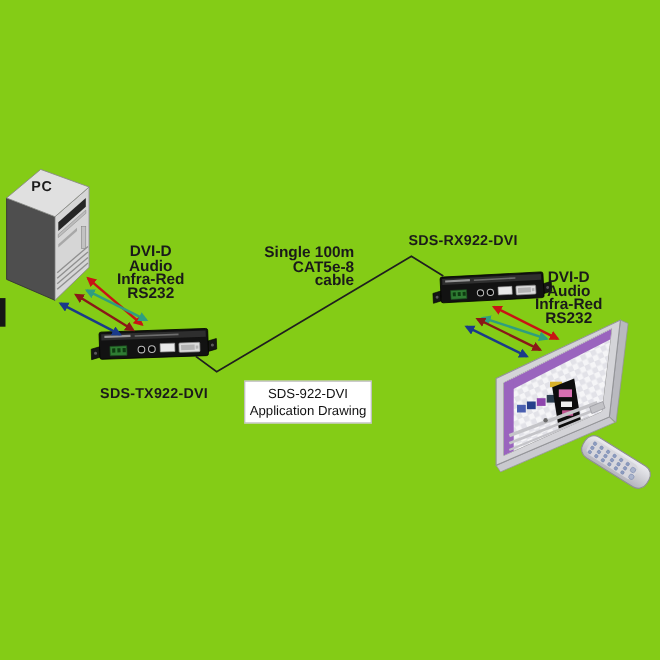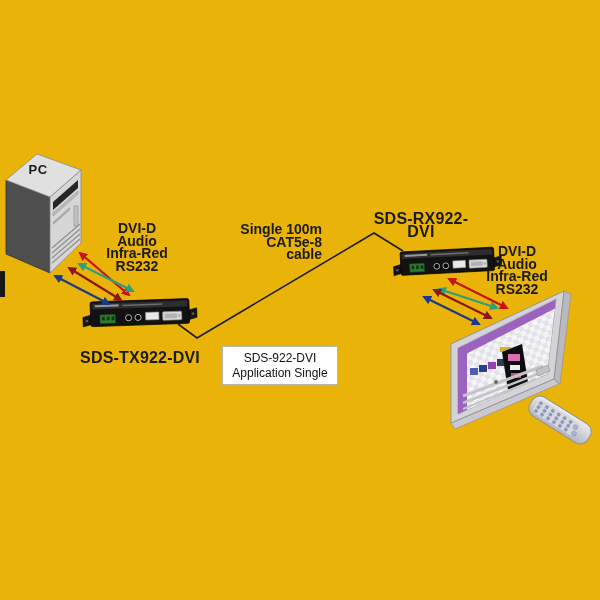--- a/index.html
+++ b/index.html
@@ -1,21 +1,21 @@
 <!DOCTYPE html>
 <html><head>
 <meta charset="utf-8">
 <style>
   html,body{margin:0;padding:0;background:#ffffff;}
-  #canvas{position:relative;width:600px;height:600px;background:#eab308;overflow:hidden;
+  #canvas{position:relative;width:600px;height:600px;background:#84cc16;overflow:hidden;
           font-family:"Liberation Sans",sans-serif;}
   .layer{position:absolute;left:0;top:0;}
   .lbl{position:absolute;color:#1a1a1a;font-weight:bold;text-align:center;}
   .lbl.small{font-size:14px;line-height:12.5px;}
-  .lbl.dev{font-size:16px;line-height:13px;letter-spacing:.2px;}
+  .lbl.dev{font-size:13px;line-height:13px;letter-spacing:.2px;}
   #pc-label{left:14px;top:162px;width:48px;font-size:13px;letter-spacing:.5px;}
   #signals-left{left:97px;top:222px;width:80px;}
   #signals-right{left:477px;top:245px;width:80px;}
   #cable-label{left:202px;top:223px;width:120px;text-align:right;}
   #tx-label{left:80px;top:351px;width:120px;}
   #rx-label{left:361px;top:212px;width:120px;}
   #title-box{position:absolute;left:222px;top:346px;width:114px;background:#ffffff;
              border:1px solid #b5b5b5;padding:4px 0 3px 0;text-align:center;
              font-weight:normal;font-size:12px;line-height:15px;color:#111;}
 </style>
@@ -200,16 +200,16 @@
 
   <div class="lbl small" id="signals-right">
     <div>DVI-D</div>
     <div>Audio</div>
     <div>Infra-Red</div>
     <div>RS232</div>
   </div>
 
   <div id="title-box">
     <div>SDS-922-DVI</div>
-    <div>Application Single</div>
+    <div>Application Drawing</div>
   </div>
 
 </div>
 
 </body></html>

